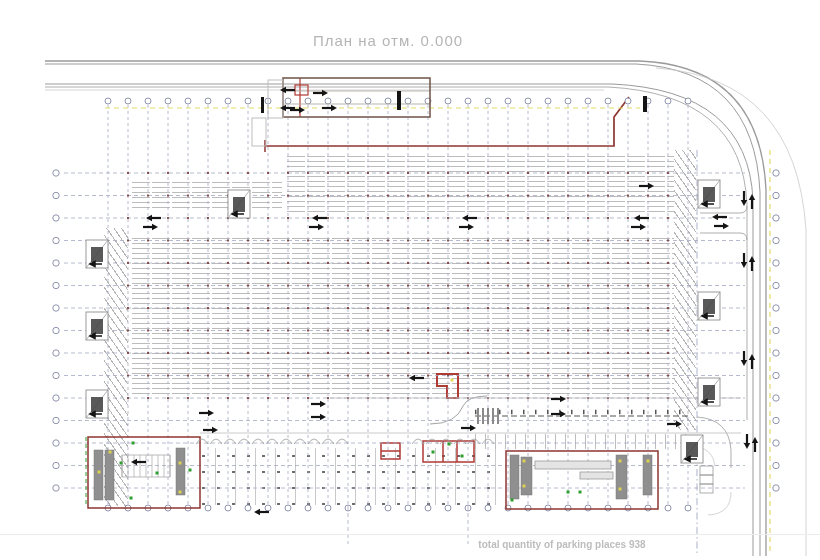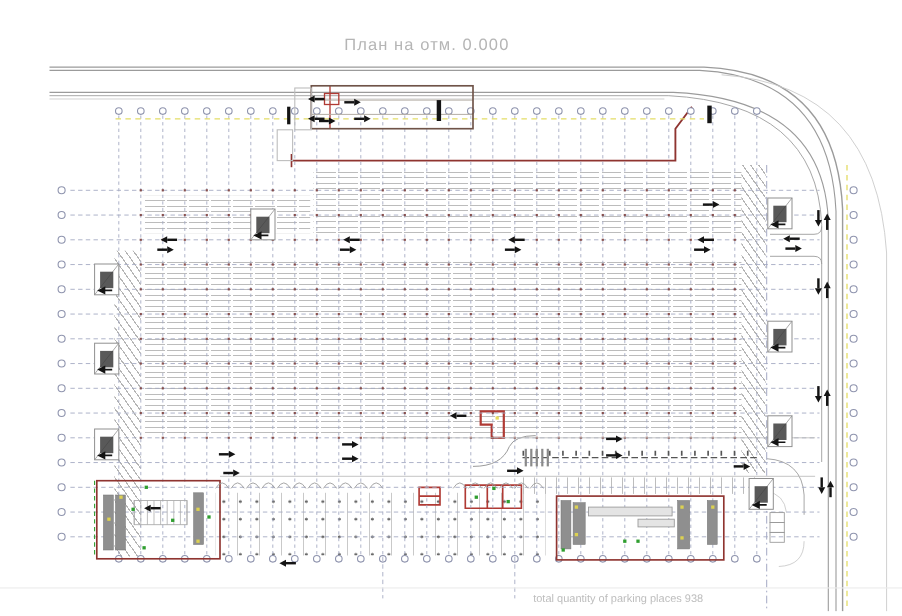--- a/index.html
+++ b/index.html
@@ -1,21 +1,21 @@
 <!DOCTYPE html>
 <html><head>
 <meta charset="utf-8">
 <style>
   html,body{margin:0;padding:0;background:#ffffff;}
   .stage{position:relative;width:820px;height:556px;background:#fff;overflow:hidden;
          font-family:"Liberation Sans", sans-serif;}
   .title{position:absolute;left:288px;top:32px;width:200px;text-align:center;
          font-size:15px;letter-spacing:1px;color:#b5b5b5;}
   .footer{position:absolute;left:452px;top:539px;width:220px;text-align:center;
-          font-size:10px;color:#bdbdbd;}
+          font-size:10px;color:#bdbdbd;font-weight:bold;}
   .bottom-rule{position:absolute;left:0;top:556px;width:820px;height:1px;background:#cfcfcf;}
   .footer-rule{position:absolute;left:0;top:534px;width:820px;height:1px;background:#ececec;}
   .field{position:absolute;}
   .stalls{background-image:
       repeating-linear-gradient(90deg,#fff 0 2px,rgba(0,0,0,0) 2px 20px),
       repeating-linear-gradient(180deg,rgba(0,0,0,0) 0 4px,#bcbcbc 4px 5px);}
   .hatch{background-image:repeating-linear-gradient(55deg,rgba(0,0,0,0) 0 5px,#b5b5b5 5px 6px);}
   .bike{background-image:
       radial-gradient(circle,#6a6a6a 0 1.1px,rgba(0,0,0,0) 1.5px),
       repeating-linear-gradient(90deg,rgba(0,0,0,0) 0 19px,#c9c9c9 19px 20px);

